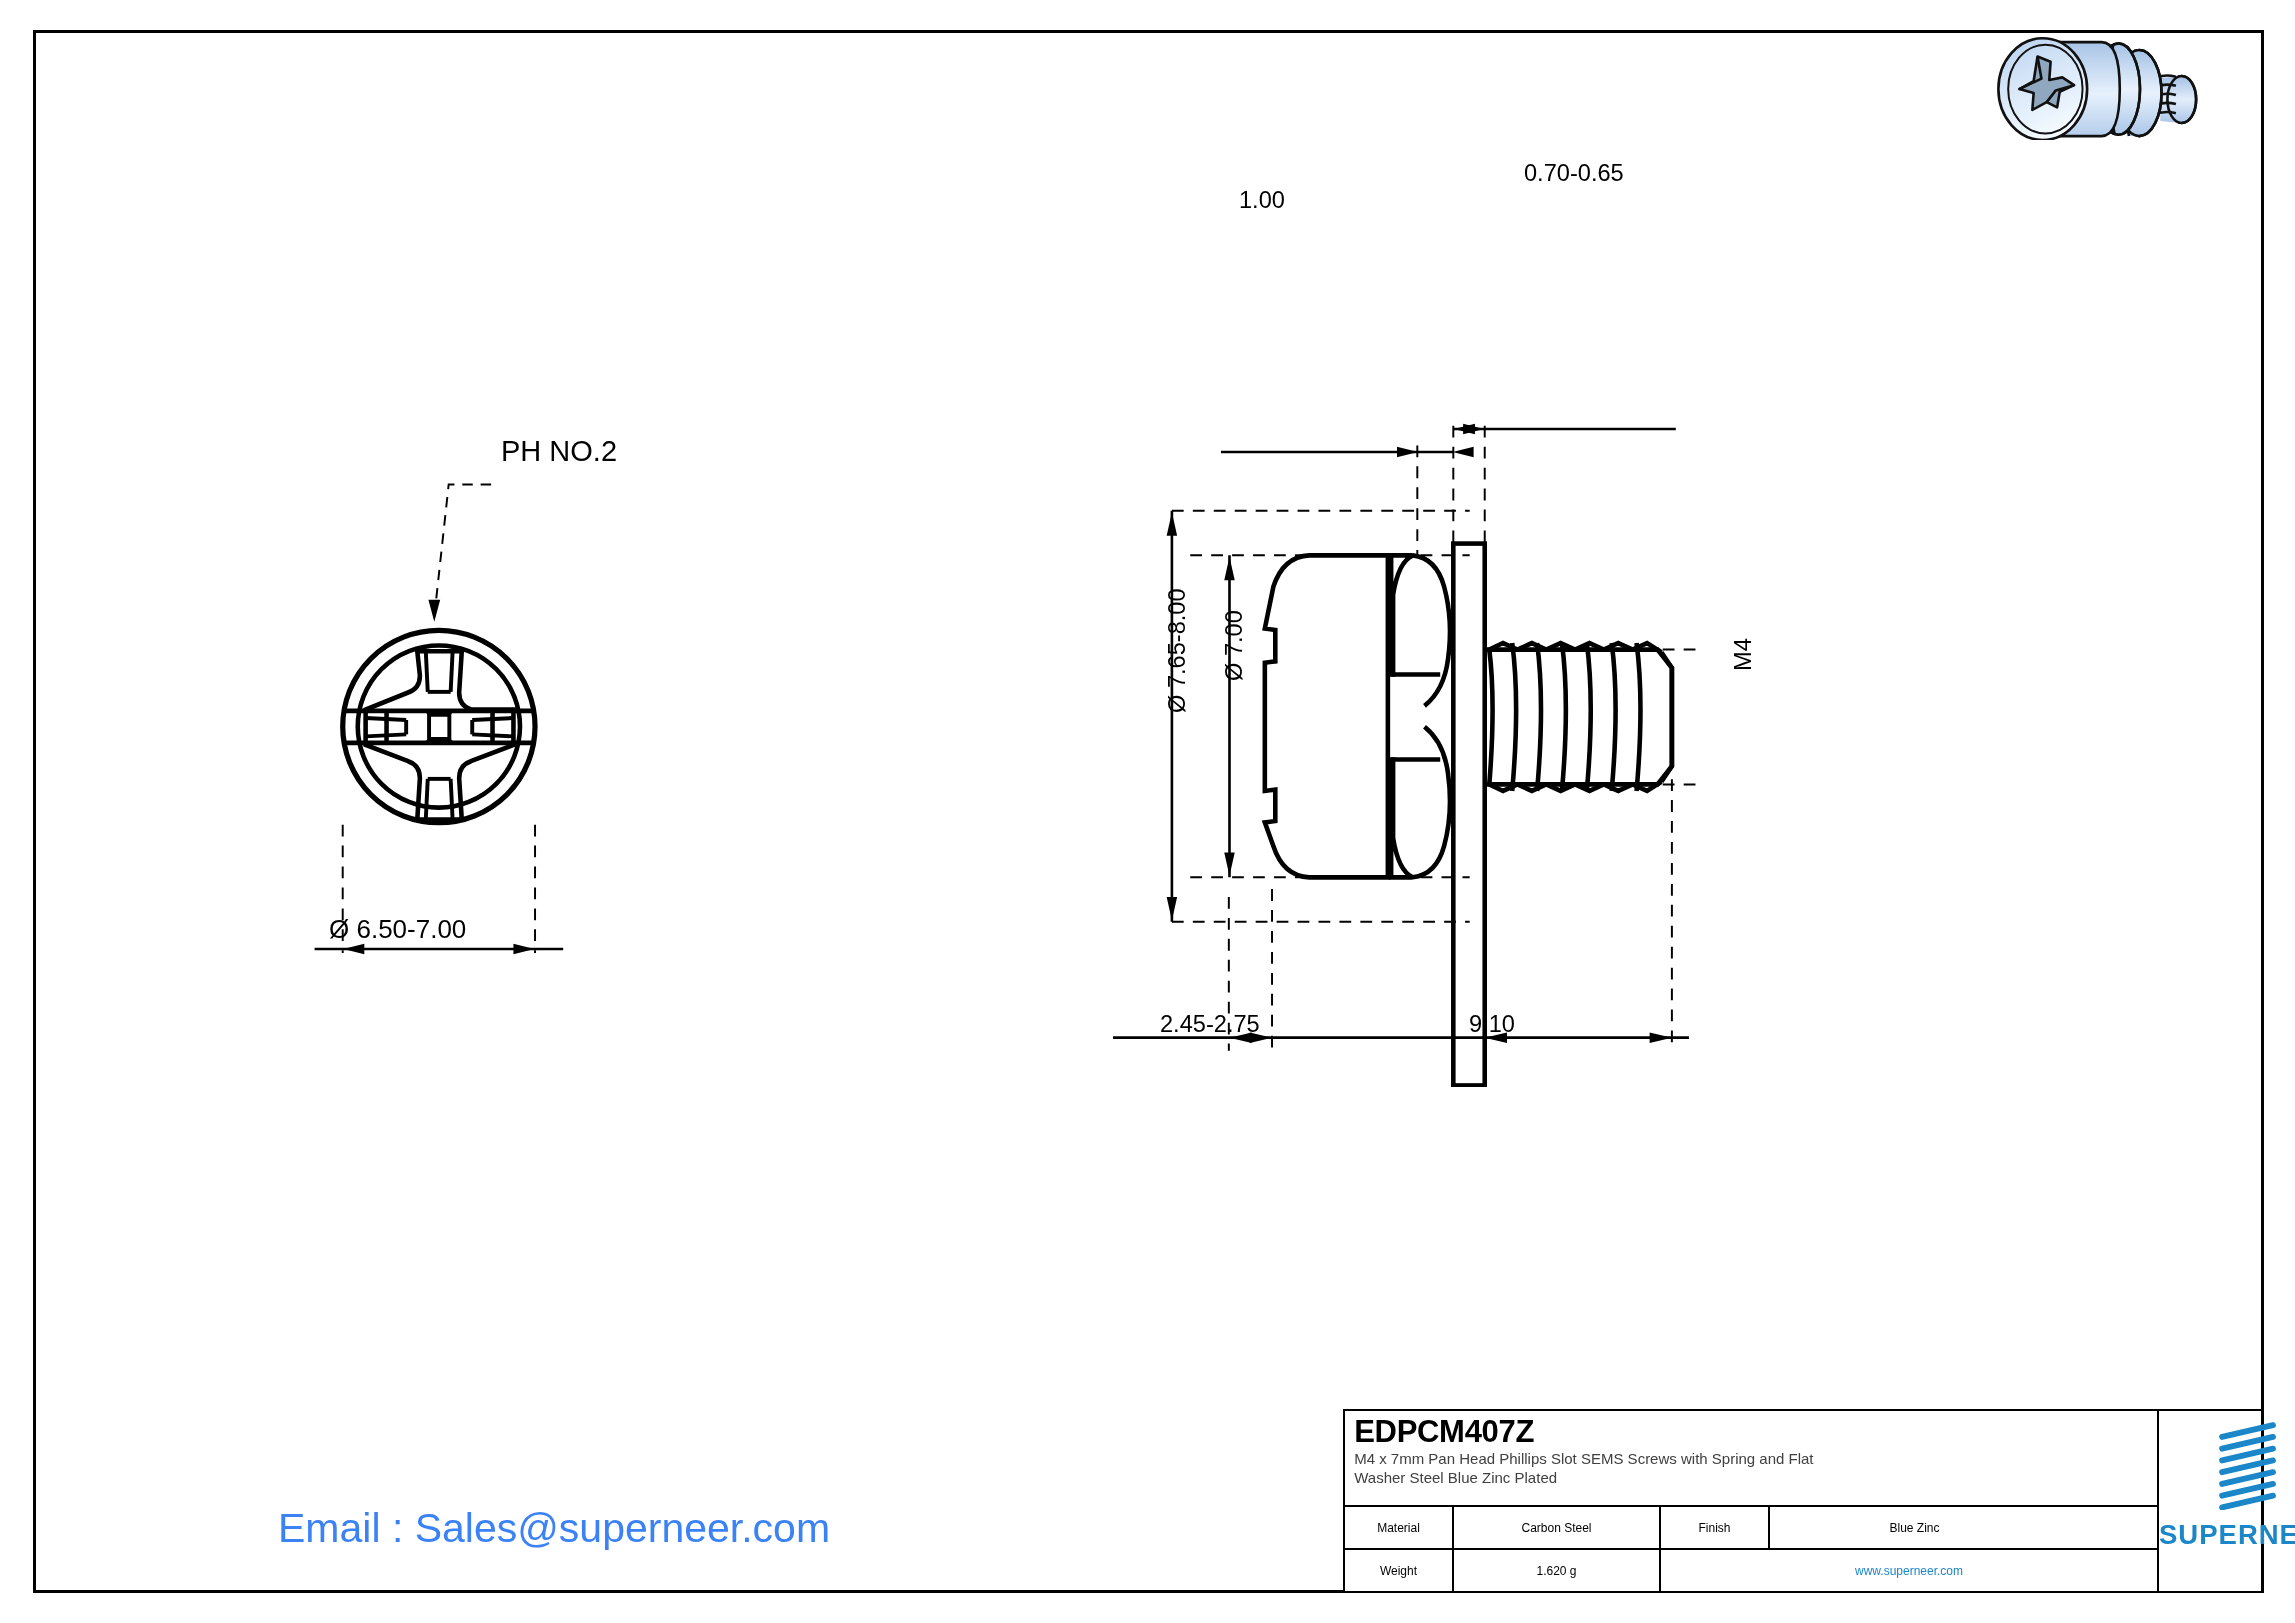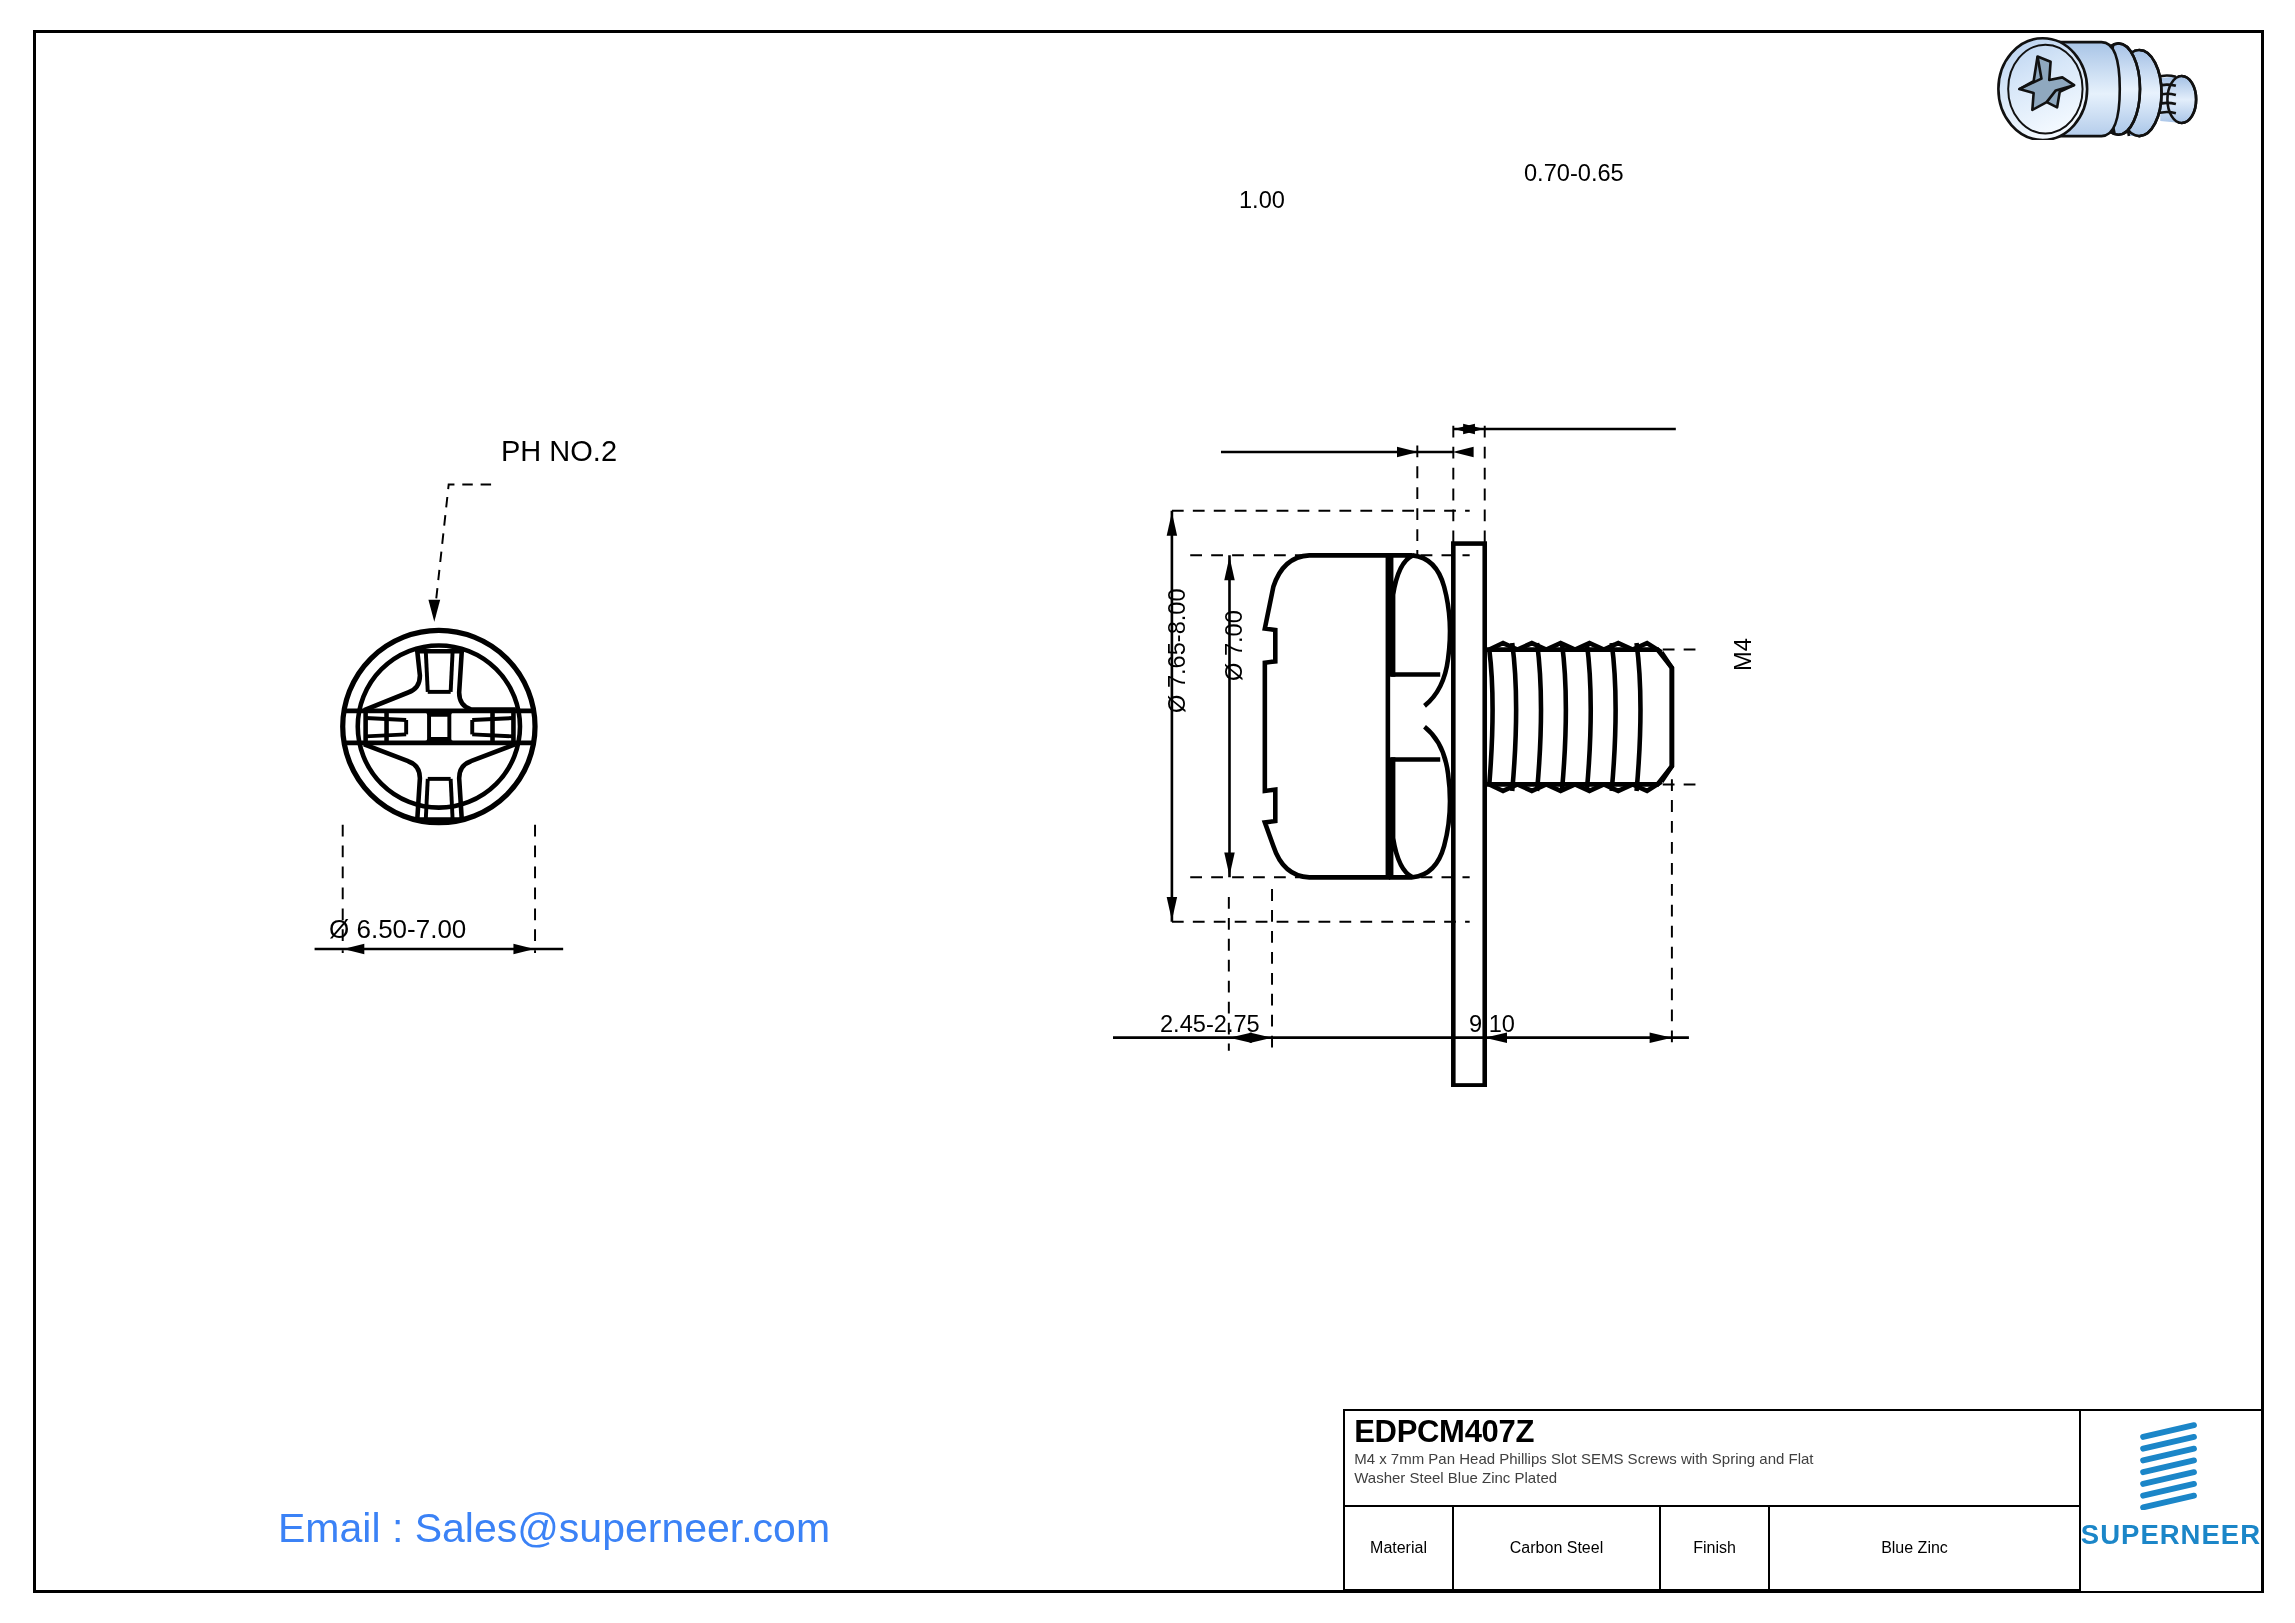--- a/index.html
+++ b/index.html
@@ -88,21 +88,21 @@
     flex: 1 1 0;
     display: flex;
     box-sizing: border-box;
   }
   .tb-row.top { border-bottom: 2px solid #000; }
   .tb-cell {
     box-sizing: border-box;
     display: flex;
     align-items: center;
     justify-content: center;
-    font-size: 16px;
+    font-size: 12px;
     color: #000;
     border-right: 2px solid #000;
   }
   .tb-cell.last { border-right: none; }
   .c-label { width: 109px; }
   .c-value { width: 207px; }
   .c-label2 { width: 109px; }
   .c-value2 { width: 289px; }
   .c-wide { width: 496px; }
   .link { color: #1b86c8; }
@@ -488,20 +488,25 @@
         </div>
       </div>
 
       <div class="tb-row top">
         <div class="tb-cell c-label">Material</div>
         <div class="tb-cell c-value">Carbon Steel</div>
         <div class="tb-cell c-label2">Finish</div>
         <div class="tb-cell c-value2 last">Blue Zinc</div>
       </div>
 
+      <div class="tb-row">
+        <div class="tb-cell c-label">Weight</div>
+        <div class="tb-cell c-value">1.620 g</div>
+        <div class="tb-cell c-wide last link">www.superneer.com</div>
+      </div>
 
     </div>
 
     <div id="tb-right">
       <svg id="logo-mark" viewBox="0 0 120 138">
         <g stroke="#1b86c8" stroke-width="9" stroke-linecap="round" fill="none">
           <line x1="18" y1="26" x2="96" y2="8"></line>
           <line x1="18" y1="44" x2="96" y2="26"></line>
           <line x1="18" y1="62" x2="96" y2="44"></line>
           <line x1="18" y1="80" x2="96" y2="62"></line>

